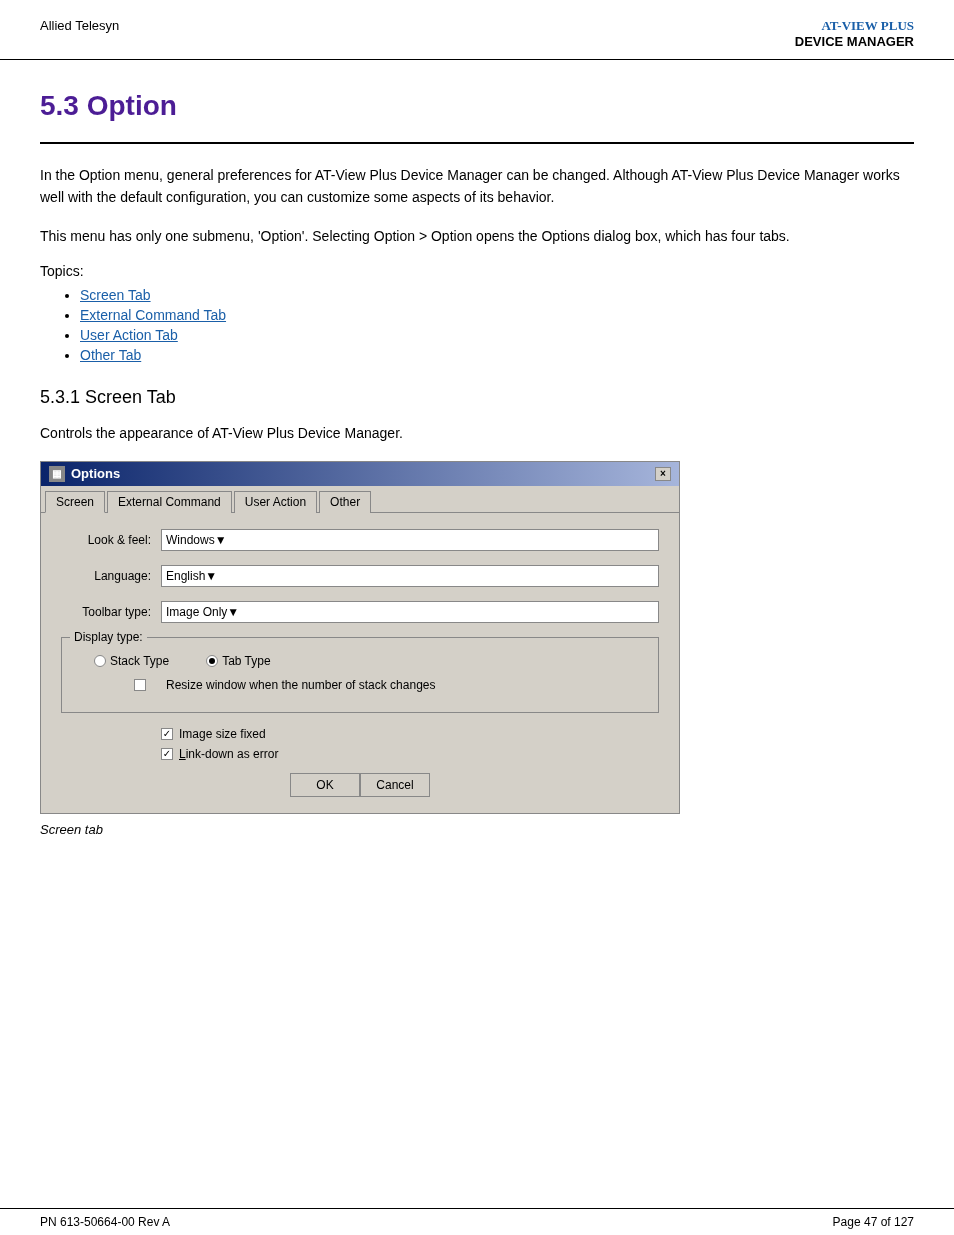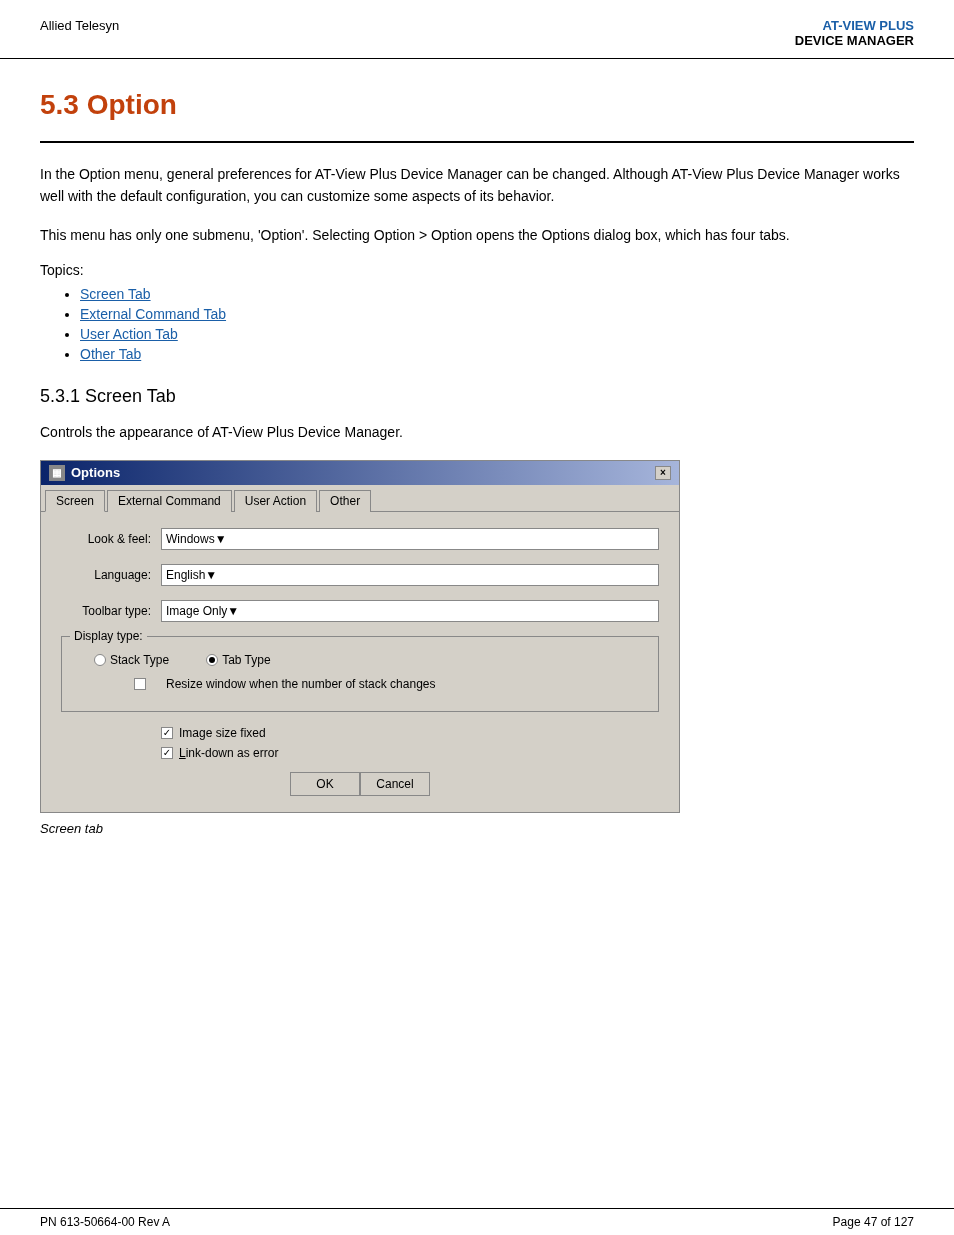--- a/index.html
+++ b/index.html
@@ -25,37 +25,38 @@
       color: #000;
     }
     .header-right {
       text-align: right;
       font-size: 13px;
     }
     .header-right .product-name {
       color: #1a5fa8;
       font-weight: bold;
       font-size: 13px;
+      font-family: Liberation Serif, serif;
     }
     .header-right .product-sub {
       font-weight: bold;
       font-size: 13px;
     }
 
     
     .main-content {
       padding: 30px 40px 20px 40px;
     }
 
     
     .page-title {
       font-size: 28px;
       font-weight: bold;
       margin-bottom: 20px;
-      color: #c2410c;
+      color: #4c1d95;
     }
 
     .section-divider {
       border: none;
       border-top: 2px solid #000;
       margin-bottom: 20px;
     }
 
     
     .body-text {

